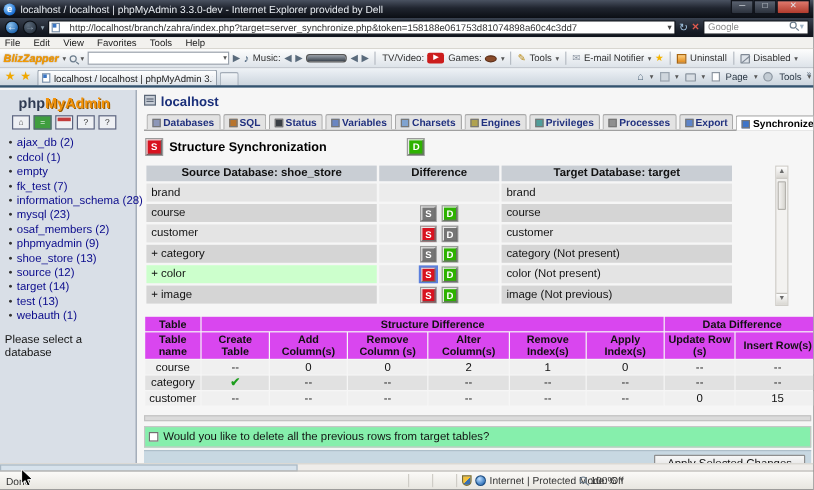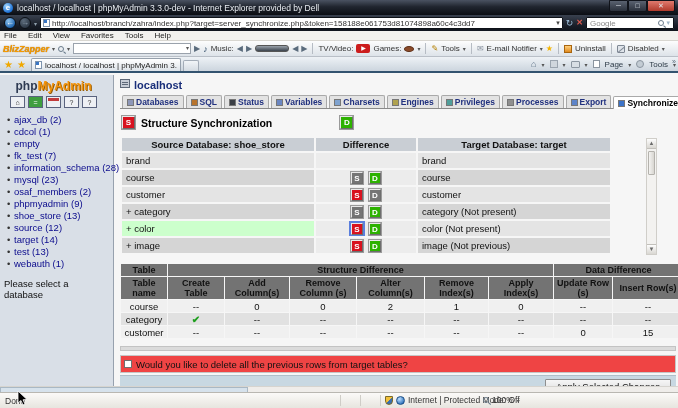--- a/index.html
+++ b/index.html
@@ -19,29 +19,29 @@
   .win-btn.close { width:28px; background:linear-gradient(#e07a6e,#b03a2c); }
 
   
   .addrrow { position:absolute; top:15px; left:0; width:678px; height:16px;
     background:linear-gradient(#39414f,#171c26 70%,#10141c); display:flex; align-items:center; padding:0 4px; gap:3px; }
   .nav-circle { width:12px; height:12px; border-radius:50%; border:1px solid #0c1016; flex:0 0 auto;
     text-align:center; line-height:10px; font-size:8px; color:#fff; }
   .nav-back { background:radial-gradient(circle at 35% 30%,#8ec4f0,#1e63ad 75%); }
   .nav-fwd  { background:radial-gradient(circle at 35% 30%,#5c6b7b,#2c3745 75%); color:#93a4b5; }
   .addr-field { flex:1; height:12px; background:#fff; border:1px solid #0e1218; border-radius:1px;
-    display:flex; align-items:center; padding:0 2px; gap:2px; min-width:0; }
+    display:flex; align-items:center; padding:0 2px; gap:8px; min-width:0; }
   .favicon { width:7px; height:8px; background:#fff; border:1px solid #7d93ad; position:relative; flex:0 0 auto; }
   .favicon::after { content:""; position:absolute; left:0; top:0; width:3px; height:3px; background:#3a76c4; }
   .addr-text { font-size:8px; color:#333; white-space:nowrap; overflow:hidden; flex:1; }
   .addr-drop { color:#444; font-size:7px; flex:0 0 auto; }
   .mini-btn { color:#9fc0dc; font-size:9px; line-height:12px; flex:0 0 auto; }
   .mini-btn.stop { color:#e05a4e; font-size:8px; font-weight:bold; }
   .search-box { width:88px; height:12px; background:#fff; border:1px solid #0e1218; border-radius:1px;
-    display:flex; align-items:center; padding:0 3px; flex:0 0 auto; }
+    display:flex; align-items:flex-start; padding:0 3px; flex:0 0 auto; }
   .search-text { font-size:8px; color:#8a8a8a; flex:1; }
   .mag { width:6px; height:6px; border:1.3px solid #6b7c8c; border-radius:50%; position:relative; flex:0 0 auto; }
   .mag::after { content:""; position:absolute; width:3px; height:1.3px; background:#6b7c8c; left:4px; top:5px; transform:rotate(40deg); }
   .srch-drop { color:#9fb4c6; font-size:7px; margin-left:2px; }
 
   
   .menurow { position:absolute; top:31px; left:0; width:678px; height:10px; background:#f2f1ee;
     border-bottom:1px solid #d8d6d0; display:flex; align-items:center; padding-left:4px; gap:11px; }
   .menu-item { font-size:8px; color:#222; }
 
@@ -141,28 +141,28 @@
   .dt-green { background:#ccffcc; }
 
   .vscroll { position:absolute; right:0; top:2px; width:11px; height:117px; background:#f3f2f0; border:1px solid #d0cec9; }
   .vs-btn { height:10px; background:linear-gradient(#fdfdfd,#d9d7d2); border-bottom:1px solid #c2c0bb;
     text-align:center; font-size:6px; line-height:9px; color:#6b6b6b; }
   .vs-btn.down { position:absolute; bottom:0; left:0; right:0; border-top:1px solid #c2c0bb; border-bottom:none; }
   .vs-thumb { position:absolute; top:12px; left:1px; width:7px; height:24px;
     background:linear-gradient(90deg,#f4f3f1,#d8d6d1); border:1px solid #b4b2ad; border-radius:1px; }
 
   .summary { border-collapse:separate; border-spacing:1px; table-layout:fixed; width:554px; margin-top:6px; }
-  .summary th { background:#737373; font-size:9px; font-weight:bold; color:#111; padding:1px 2px; }
+  .summary th { background:#d946ef; font-size:9px; font-weight:bold; color:#111; padding:1px 2px; }
   .summary td { font-size:9.5px; color:#111; text-align:center; height:12px; padding:0 2px; }
   .sum-even { background:#f0f0f0; } .sum-odd { background:#e1e1e1; }
   .check { color:#1d9e1d; font-weight:bold; font-size:10px; }
 
   .divider { margin-top:7px; width:556px; height:5px; background:#dbdbdb; border:1px solid #c3c3c3; }
 
-  .cb-row { margin-top:4px; width:556px; height:15px; background:#ef4444; border:1px solid #c6c6c6;
+  .cb-row { margin-top:4px; width:556px; height:15px; background:#86efac; border:1px solid #c6c6c6;
     display:flex; align-items:center; padding:8px 3px; gap:4px; }
   .cb-box { width:8px; height:8px; background:#fff; border:1px solid #707070; flex:0 0 auto; }
   .cb-label { font-size:9.5px; color:#111; }
 
   .footer-bar { margin-top:2px; width:556px; height:21px; background:#c8d8e2; border-top:1px solid #aebfca;
     display:flex; align-items:center; justify-content:flex-end; gap:8px; padding:0 5px; }
   .btn { font-family:"Liberation Sans",sans-serif; font-size:9.5px; color:#111; height:15px; padding:0 10px;
     background:linear-gradient(#f6f6f6,#dcdcdc); border:1px solid #8e8e8e; border-radius:1px; }
   .btn.default { border:1px solid #3c7fb1; box-shadow:0 0 0 1px #9cc3e0; }
 

